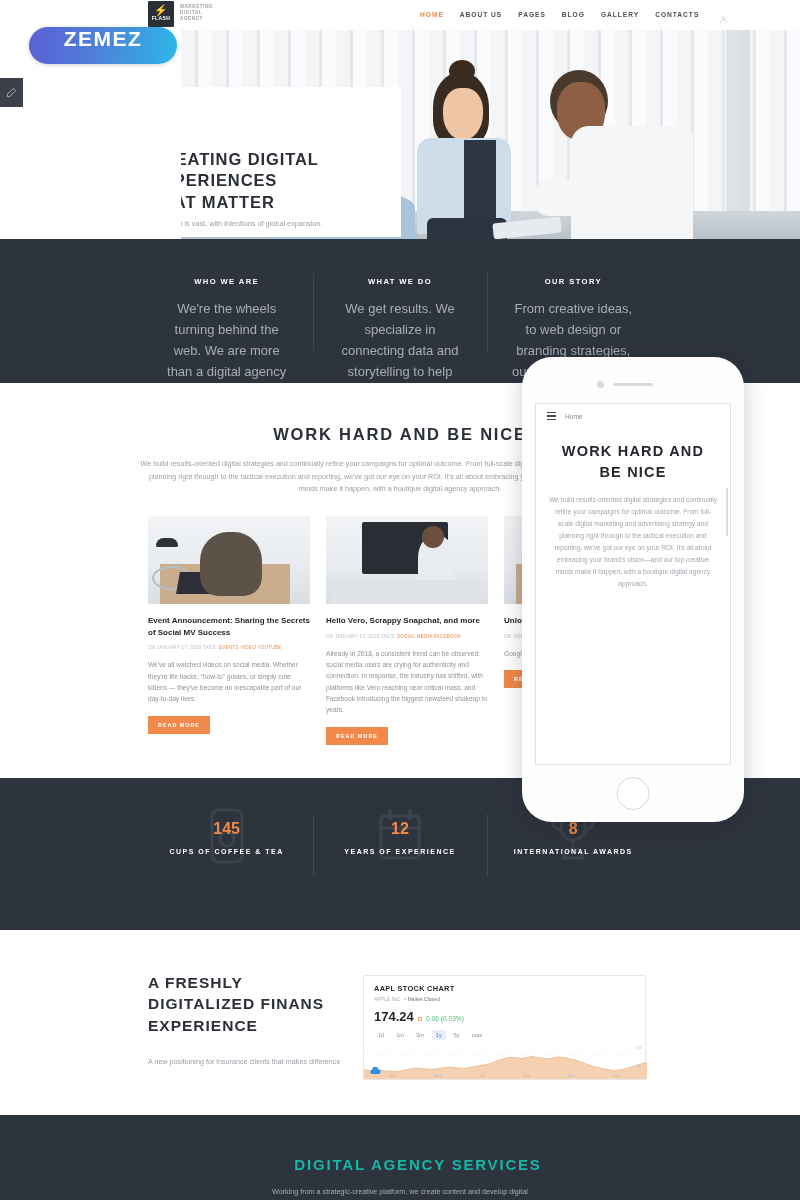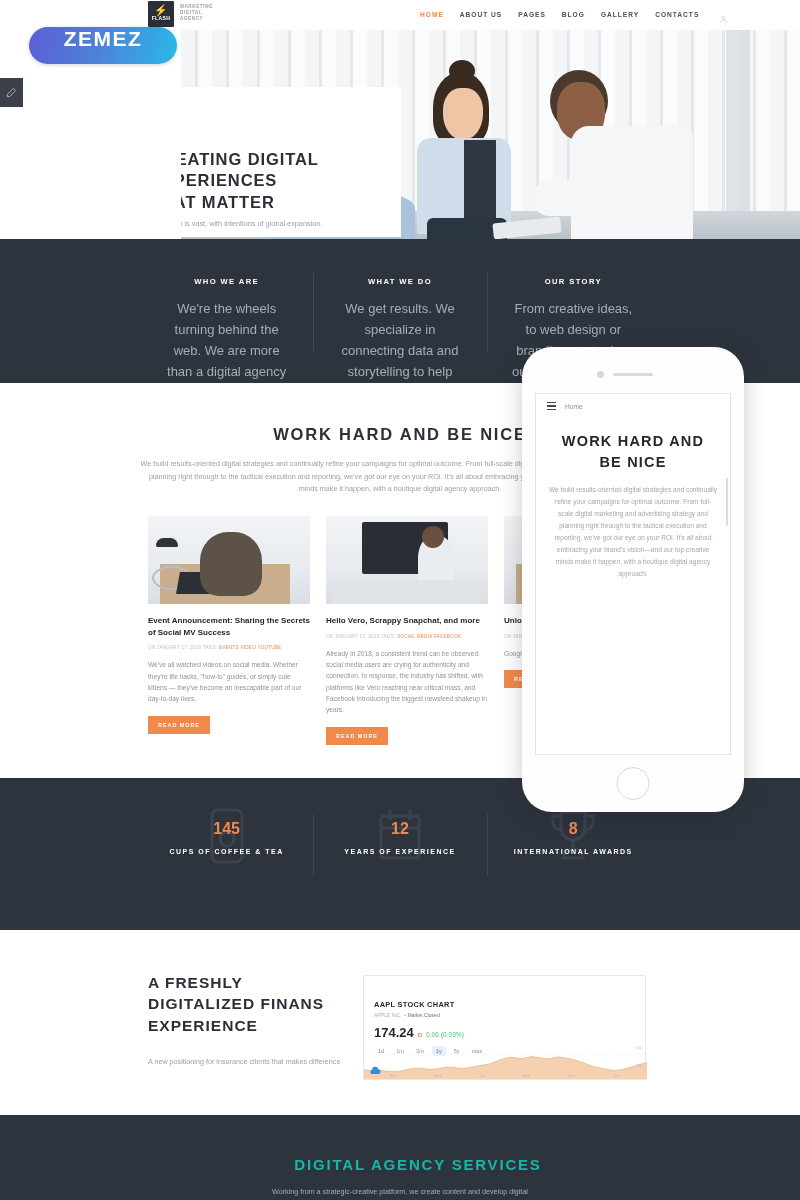--- a/index.html
+++ b/index.html
@@ -148,21 +148,21 @@
   .cnt .lbl { font-size:7px; font-weight:bold; letter-spacing:1.5px; color:#fff; margin-top:10px; position:relative; }
 
   
   .stock { position:absolute; top:930px; left:0; width:800px; height:185px; background:#fff; }
   .stock-left { position:absolute; left:148px; top:42px; width:210px; }
   .stock-left h2 { font-size:15.5px; font-weight:bold; letter-spacing:1px; color:#2b3038; line-height:1.38; }
   .stock-left p { font-size:7.2px; color:#9aa0a8; line-height:1.6; margin-top:20px; }
 
   .widget { position:absolute; left:363px; top:975px; width:283px; height:105px;
     background:#fff; border:1px solid #e6e8ea; z-index:5; }
-  .widget-pad { padding:8px 10px 0;margin-top:16px; }
+  .widget-pad { padding:8px 10px 0; }
   .w-title { font-size:7.4px; font-weight:bold; color:#24282e; letter-spacing:.3px; }
   .w-sub { font-size:5px; color:#a9aeb4; margin-top:3px; }
   .w-sub b { color:#6d7279; font-weight:normal; }
   .w-price { font-size:13px; font-weight:bold; color:#24282e; margin-top:7px; display:flex; align-items:baseline; gap:4px; }
   .w-price sup { font-size:6px; color:#f0894a; font-weight:bold; }
   .w-chg { font-size:6.6px; color:#4bbf73; font-weight:normal; }
   .w-ranges { display:flex; gap:4px; margin-top:6px; }
   .w-ranges span { font-size:5.6px; color:#8b9097; padding:2px 4px; border-radius:2px; cursor:pointer; }
   .w-ranges span.sel { background:#e8f0fb; color:#3a7bd5; }
   .w-chart { position:absolute; left:0; right:0; bottom:0; height:36px; }
@@ -171,21 +171,21 @@
   .w-ylab { position:absolute; right:3px; font-size:4px; color:#c2c7cd; }
   .cloud { position:absolute; left:4px; bottom:4px; width:14px; height:9px; }
 
   
   .bottom { position:absolute; top:1115px; left:0; width:800px; height:85px; background:#2e343e; }
   .bottom h2 { text-align:center; font-size:15px; font-weight:bold; letter-spacing:1.8px; color:#14b8a6; margin-top:41px;padding-left:36px; }
   .bottom p { text-align:center; font-size:7.2px; color:#a7adb7; margin-top:14px; }
 
   
   .phone {
-    position:absolute; left:522px; top:347px; width:222px; height:465px;
+    position:absolute; left:522px; top:357px; width:222px; height:465px;
     background:#fefefe; border-radius:30px; z-index:50;
     box-shadow: 0 4px 22px rgba(20,25,35,.22);
   }
   .phone-speaker { position:absolute; left:50%; top:26px; transform:translateX(-50%);
     width:40px; height:3px; background:#d8dade; border-radius:2px; }
   .phone-cam { position:absolute; left:75px; top:24px; width:7px; height:7px; border-radius:50%;
     background:#d8dade; border:1px solid #cfd2d6; }
   .phone-home { position:absolute; left:50%; bottom:12px; transform:translateX(-50%);
     width:33px; height:33px; border-radius:50%; border:1px solid #d5d8dc; background:#fff; }
   .phone-screen { position:absolute; left:13px; top:46px; width:196px; height:362px;

